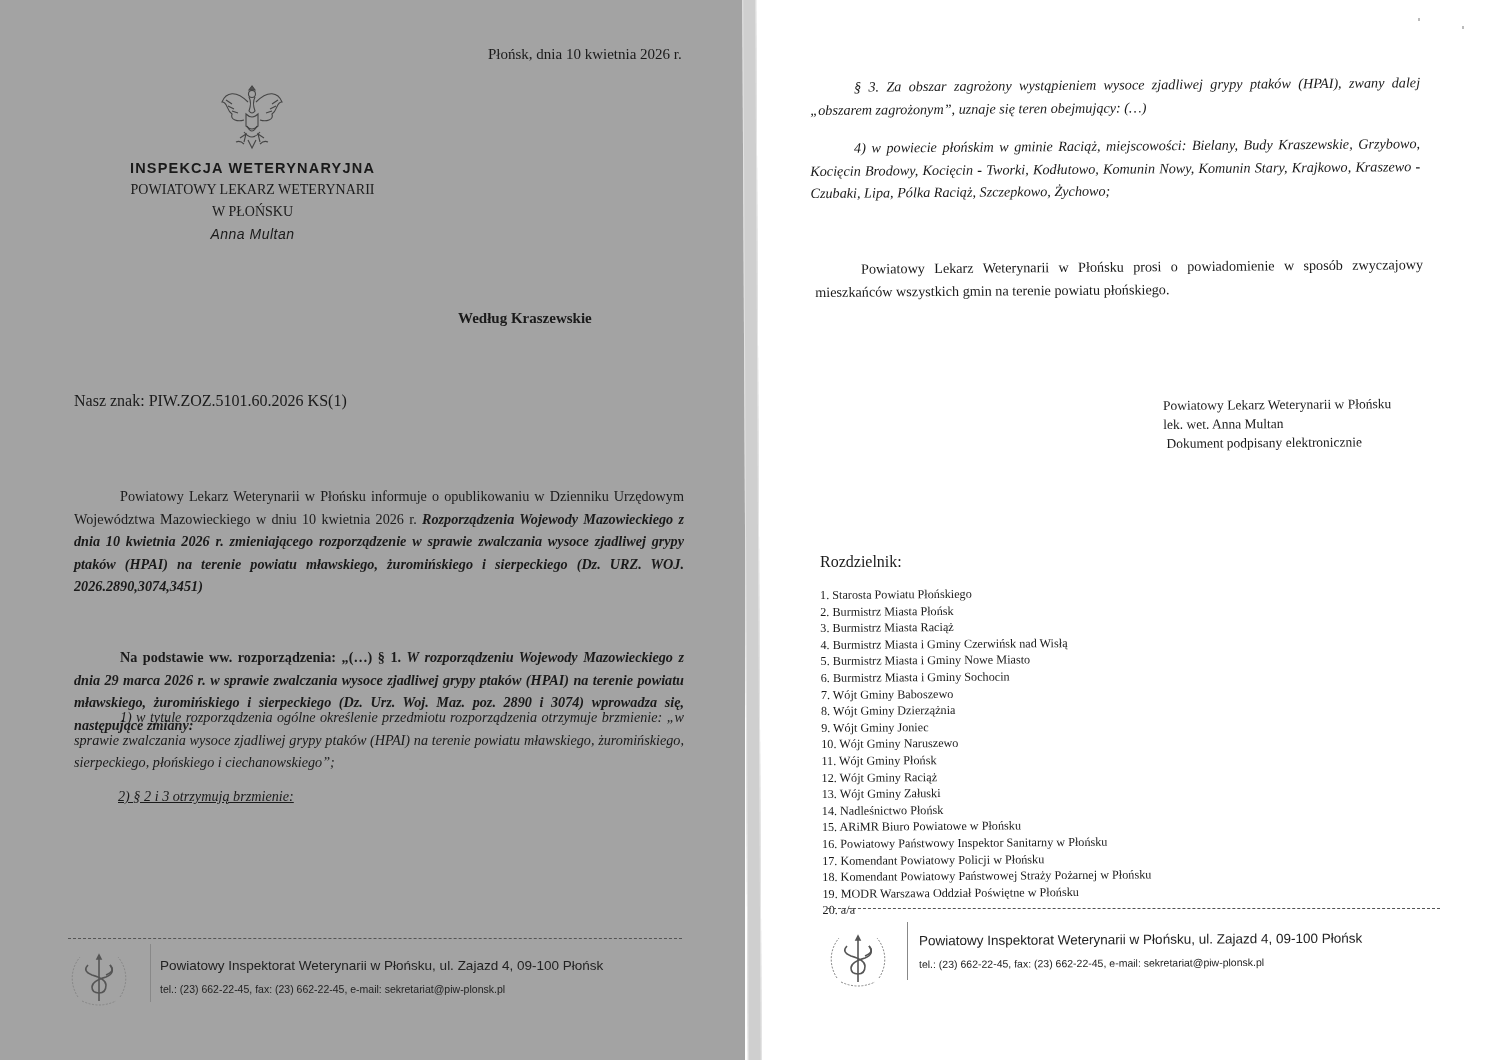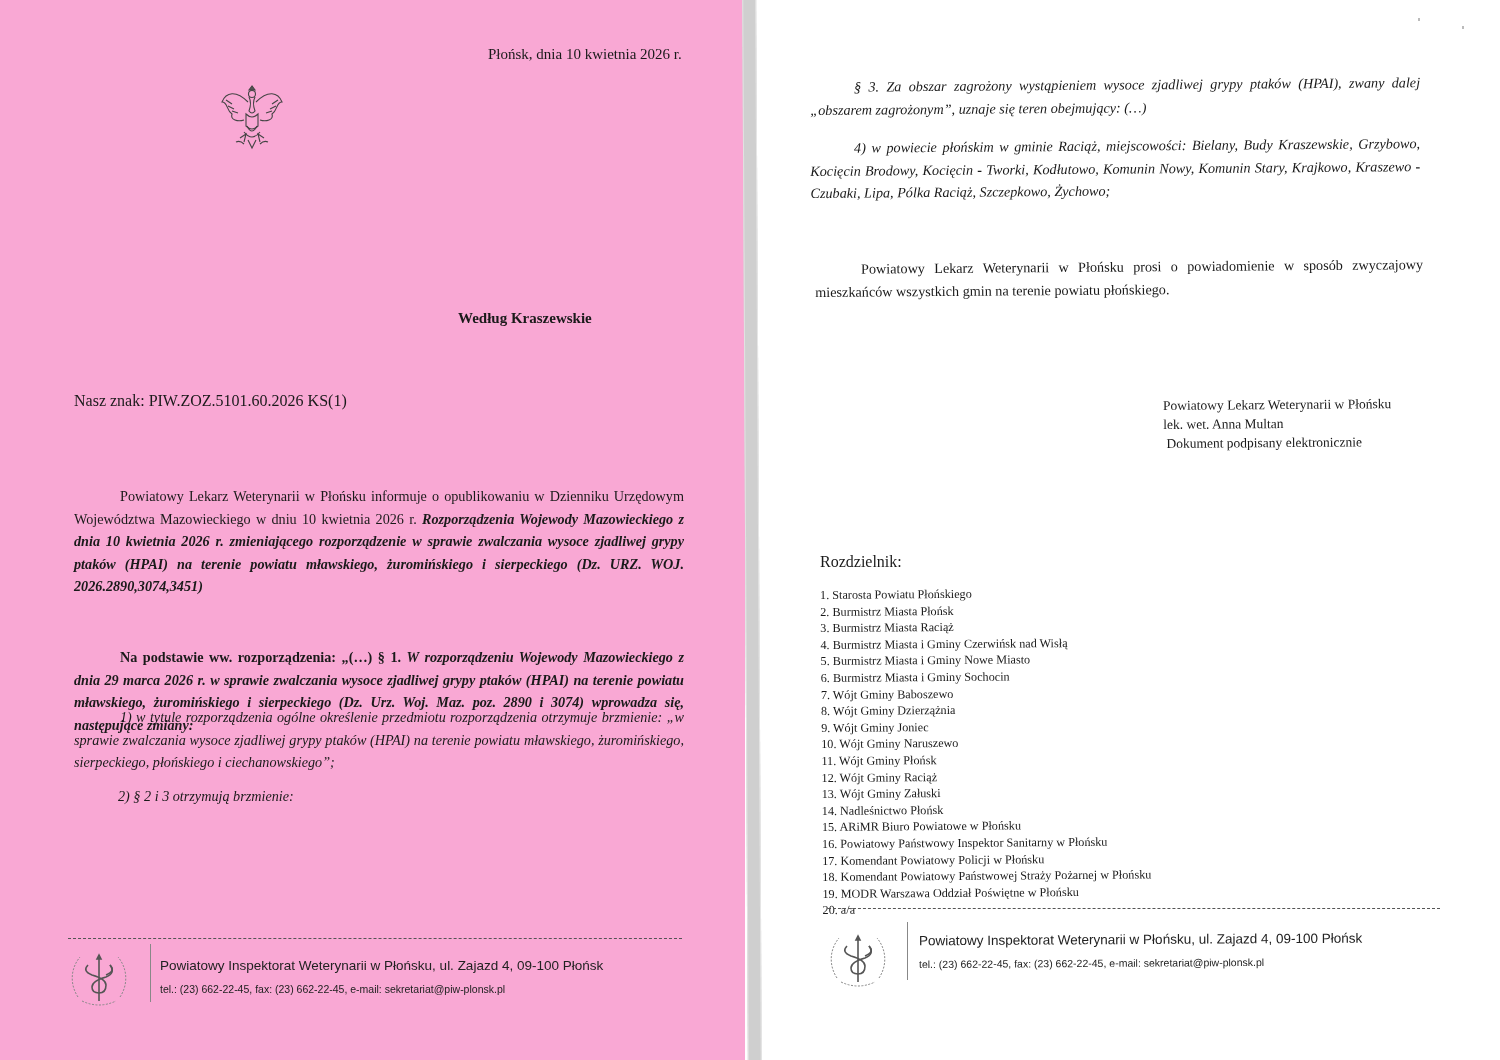--- a/index.html
+++ b/index.html
@@ -1,20 +1,20 @@
 <!DOCTYPE html>
 <html><head>
   <meta charset="utf-8">
   <style>
     html, body { margin: 0; padding: 0; }
     body {
       width: 1500px; height: 1060px; background: #ffffff; position: relative; overflow: hidden;
       font-family: "Liberation Serif", serif; color: #1a1a1a;
     }
-    .page { position: absolute; top: 0; height: 1060px; background: #f9a8d4; }
+    .page { position: absolute; top: 0; height: 1060px; background: #a3a3a3; }
     .page-left { left: 0; width: 745px; }
     .page-right { left: 758px; width: 742px; }
     .divider {
       position: absolute; left: 745px; top: 0; width: 12px; height: 1060px;
       background: #cfcfcf; transform: skewX(0.3deg);
       border-left: 1px solid #e2e2e2; border-right: 1px solid #e6e6e6;
     }
     .abs { position: absolute; }
     .serif { font-family: "Liberation Serif", serif; }
     .it { font-style: italic; }
@@ -28,21 +28,21 @@
     .inst-line { font-size: 14px; margin-bottom: 6px; }
     .inst-person { font-family: "Liberation Sans", sans-serif; font-style: italic; font-size: 14px; letter-spacing: 0.5px; }
 
     .recipient { left: 458px; top: 310px; font-size: 15px; font-weight: bold; }
     .ref { left: 74px; top: 392px; font-size: 16px; }
 
     .para { font-size: 14.2px; line-height: 22.5px; text-align: justify; }
     .p1 { left: 74px; top: 485px; width: 610px; }
     .p2 { left: 74px; top: 646px; width: 610px; font-weight: bold; }
     .p3 { left: 74px; top: 706px; width: 610px; }
-    .p4 { left: 118px; top: 785px; }
+    .p4 { left: 118px; top: 785px; text-decoration: underline; }
     .p5 { left: 74px; top: 826px; width: 610px; }
     .p6 { left: 118px; top: 884px; }
     .indent { text-indent: 46px; display: block; }
 
     
     .footer-rule { height: 0; border-top: 1.5px dashed #555; }
     .fr-left { left: 68px; top: 938px; width: 614px; }
     .fr-right { left: 828px; top: 908px; width: 612px; }
     .footer-logo { width: 62px; height: 62px; }
     .fl-left { left: 68px; top: 947px; }
@@ -88,20 +88,26 @@
         <path d="M64 20 l-6 4 M62 26 l-6 3 M58 31 l-6 2"></path>
         <path d="M32 34 q6 6 12 0 v12 q-6 6 -12 0 z"></path>
         <path d="M33 46 q5 10 10 0 M30 52 q8 10 16 0"></path>
         <path d="M26 58 l6 -4 l-2 8 M50 58 l-6 -4 l2 8"></path>
         <path d="M34 60 l4 8 l4 -8"></path>
         <path d="M22 62 q4 -2 8 2 M54 62 q-4 -2 -8 2"></path>
       </g>
     </svg>
   </div>
 
+  <div class="abs inst-block">
+    <div class="inst-name">INSPEKCJA WETERYNARYJNA</div>
+    <div class="inst-line">POWIATOWY LEKARZ WETERYNARII</div>
+    <div class="inst-line">W PŁOŃSKU</div>
+    <div class="inst-person">Anna Multan</div>
+  </div>
 
   <div class="abs recipient serif">Według  Kraszewskie</div>
 
   <div class="abs ref serif">Nasz znak: PIW.ZOZ.5101.60.2026 KS(1)</div>
 
   <div class="abs para p1 serif">
     <span class="indent" style="display:inline; padding-left:46px;"></span><span>Powiatowy Lekarz Weterynarii w Płońsku informuje o opublikowaniu w Dzienniku Urzędowym Województwa Mazowieckiego w dniu 10 kwietnia 2026 r. </span><span class="b it">Rozporządzenia Wojewody Mazowieckiego z dnia 10 kwietnia  2026 r.  zmieniającego rozporządzenie w sprawie zwalczania wysoce zjadliwej grypy ptaków (HPAI) na terenie powiatu mławskiego, żuromińskiego i sierpeckiego (Dz. URZ. WOJ. 2026.2890,3074,3451)</span>
   </div>
 
   <div class="abs para p2 serif">

